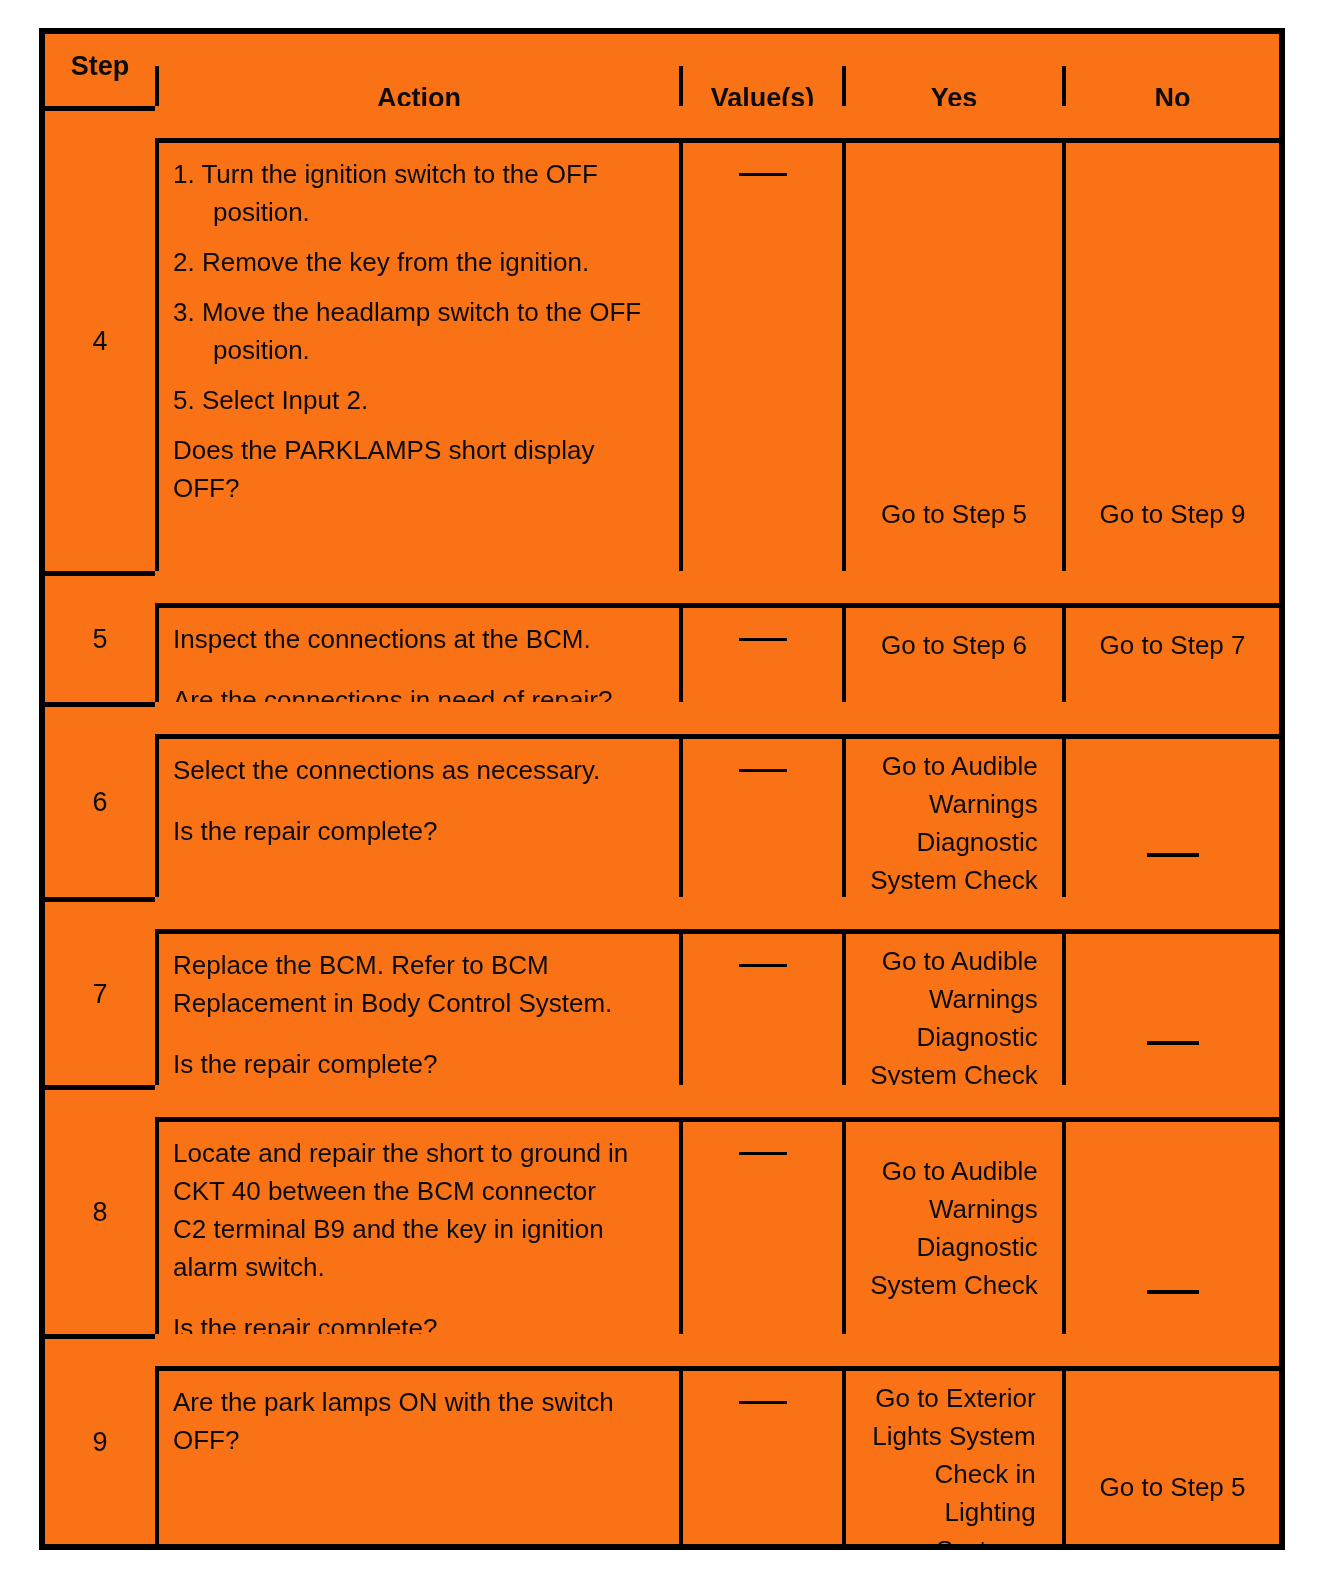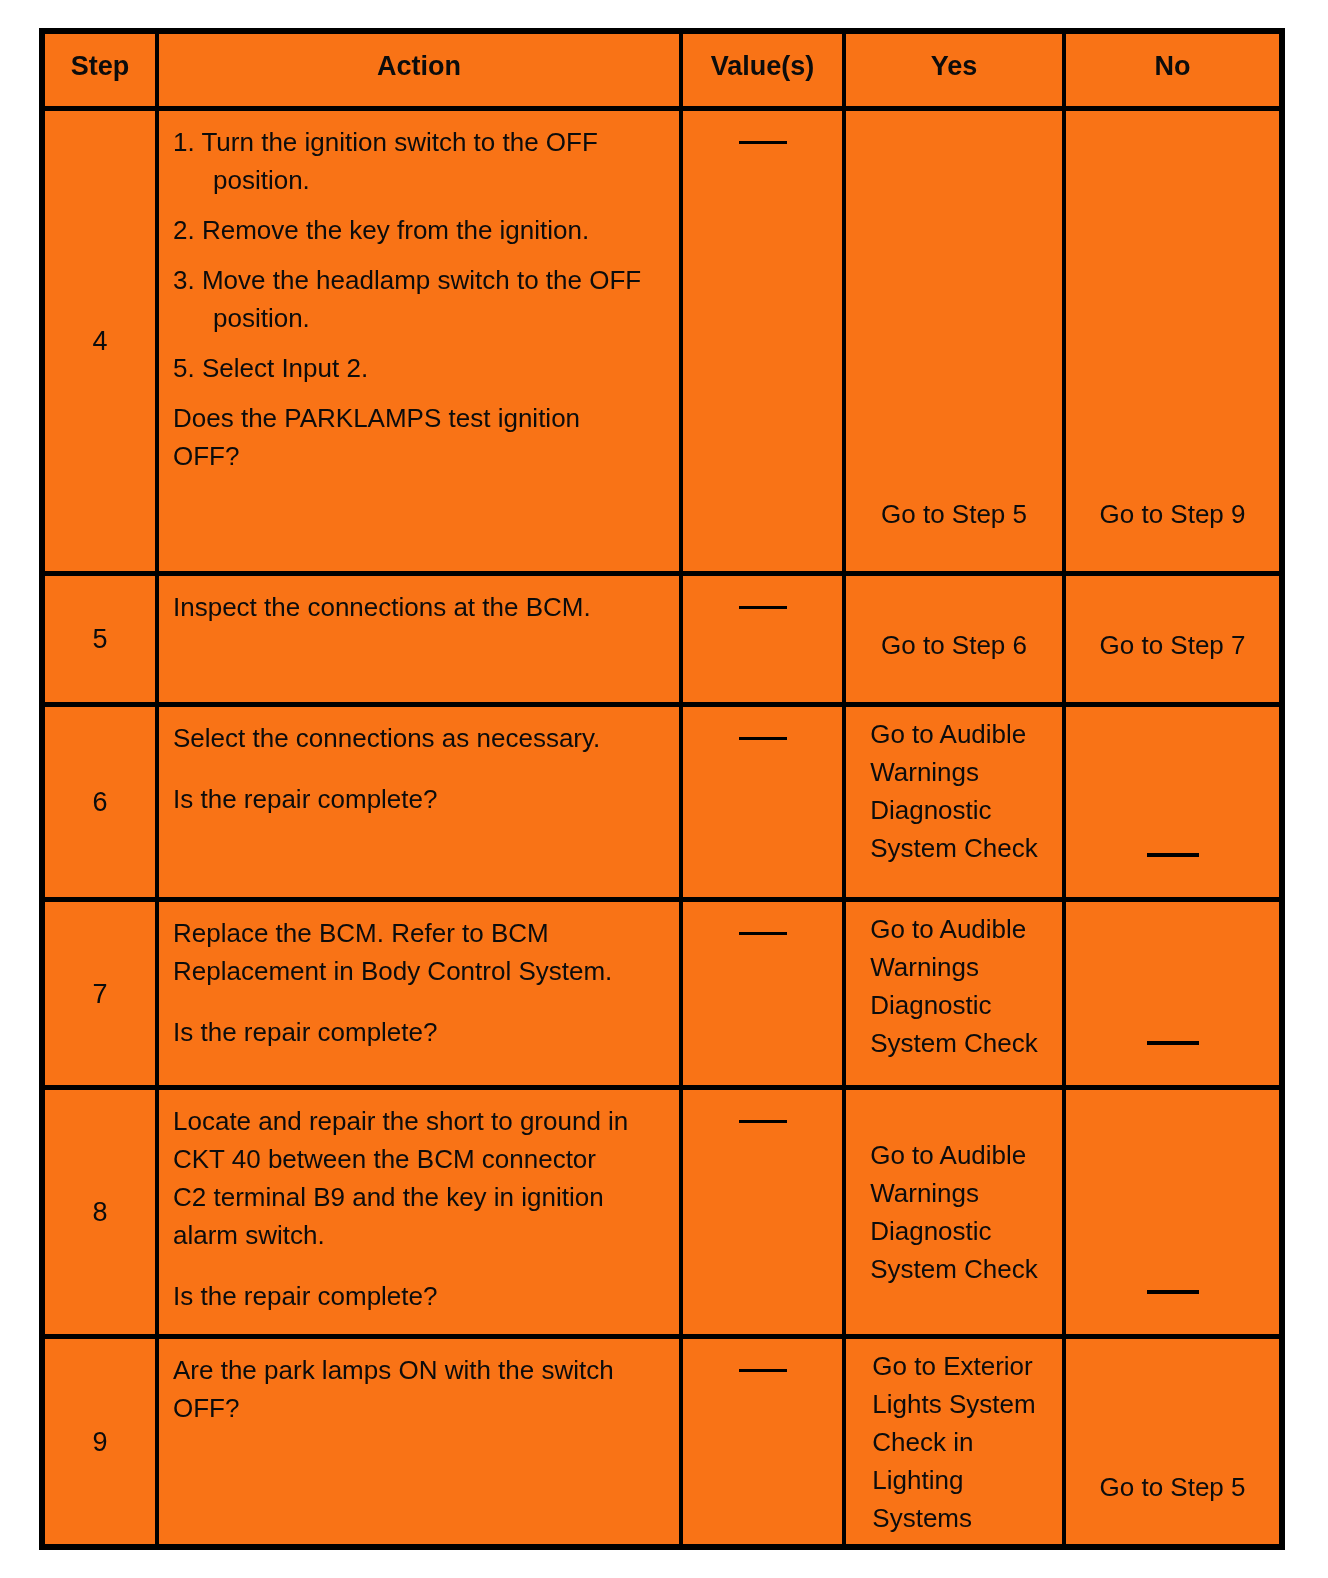--- a/index.html
+++ b/index.html
@@ -13,32 +13,32 @@
     position:absolute; left:39px; top:28px;
     width:1246px; height:1522px;
     box-sizing:border-box;
     border:6px solid #000;
     display:grid;
     grid-template-columns:110px 524px 163px 220px 217px;
     grid-template-rows:72px 465px 131px 195px 188px 249px auto;
     background:#f97316;
   }
   .cell { box-sizing:border-box; overflow:hidden; font-size:26px; line-height:38px; }
-  .bl { border-left:4px solid #000; }
+  .bl { border-left:4px solid #000;margin-top:32px; }
   .bt { border-top:5px solid #000; }
 
   .hc {
     font-weight:bold; font-size:27px;
     display:flex; justify-content:center; align-items:flex-start;
     padding-top:13px;
   }
   .step-cell { display:flex; align-items:center; justify-content:center; font-size:27px; }
   .action-cell { padding:12px 26px 8px 14px; }
   .value-cell { display:flex; flex-direction:column; align-items:center; padding-top:30px; }
-  .yn { display:flex; flex-direction:column; align-items:center; text-align:left; padding-left:4px; padding-right:4px; }
+  .yn { display:flex; flex-direction:column; align-items:center; text-align:right; padding-left:4px; padding-right:4px; }
   .yn-top { justify-content:flex-start; padding-top:8px; }
   .yn-bottom { justify-content:flex-end; padding-bottom:38px; }
   .yn-middle { justify-content:center; }
   .nodash-cell { display:flex; justify-content:center; align-items:flex-end; padding-bottom:40px; }
 
   .ml { white-space:pre-line; }
   .li { white-space:pre-line; padding-left:40px; text-indent:-40px; margin-bottom:12px; }
   .para { white-space:pre-line; margin-bottom:23px; }
   .q { white-space:pre-line; }
 
@@ -57,36 +57,37 @@
   <div class="cell hc bl">No</div>
 
   <div class="cell bt step-cell">4</div>
   <div class="cell bt bl action-cell">
     <div class="li">1. Turn the ignition switch to the OFF
 position.</div>
     <div class="li">2. Remove the key from the ignition.</div>
     <div class="li">3. Move the headlamp switch to the OFF
 position.</div>
     <div class="li">5. Select Input 2.</div>
-    <div class="q">Does the PARKLAMPS test ignition
+    <div class="q">Does the PARKLAMPS short display
 OFF?</div>
   </div>
   <div class="cell bt bl value-cell">
     <div class="dash"></div>
   </div>
   <div class="cell bt bl yn yn-bottom">
     <div class="ml">Go to Step 5</div>
   </div>
   <div class="cell bt bl yn yn-bottom">
     <div class="ml">Go to Step 9</div>
   </div>
 
   <div class="cell bt step-cell">5</div>
   <div class="cell bt bl action-cell">
     <div class="para">Inspect the connections at the BCM.</div>
+    <div class="q">Are the connections in need of repair?</div>
   </div>
   <div class="cell bt bl value-cell">
     <div class="dash"></div>
   </div>
   <div class="cell bt bl yn yn-bottom">
     <div class="ml">Go to Step 6</div>
   </div>
   <div class="cell bt bl yn yn-bottom">
     <div class="ml">Go to Step 7</div>
   </div>

